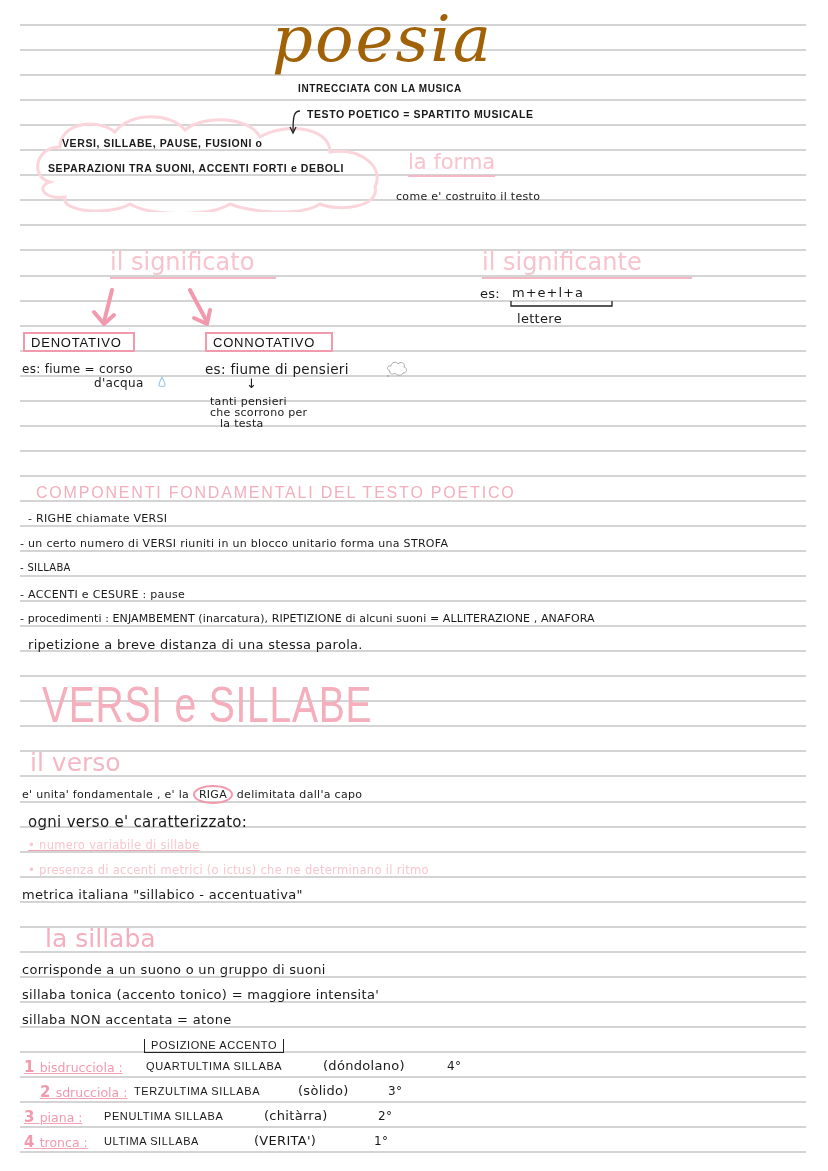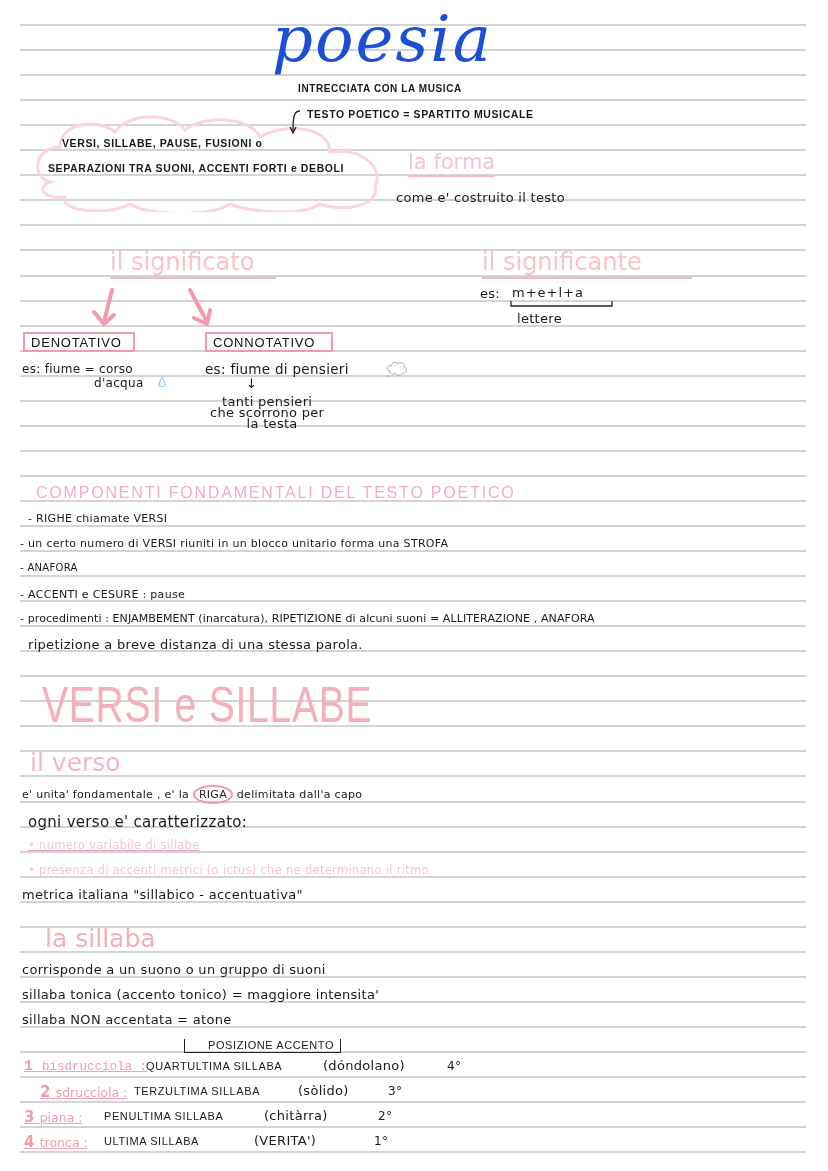--- a/index.html
+++ b/index.html
@@ -2,22 +2,22 @@
 <html><head>
 <meta charset="utf-8">
 <style>
   html, body { margin:0; padding:0; }
   body { width:828px; height:1171px; background:#ffffff; position:relative; overflow:hidden;
          font-family:"DejaVu Sans", sans-serif; color:#111; }
   .ruled { position:absolute; left:20px; width:786px; height:2px; background:#d4d4d4; }
   .abs { position:absolute; white-space:nowrap; }
   .hand { font-family:"DejaVu Sans", sans-serif; font-size:12px; letter-spacing:0.3px; color:#1a1a1a; }
   .caps { font-family:"Liberation Sans", sans-serif; font-size:11px; letter-spacing:0.6px; color:#1a1a1a; font-weight:bold; }
-  .tiny { font-size:13px;text-align:center; }
-  .title-poesia { font-family:"DejaVu Serif", serif; font-style:italic; font-size:64px; color:#1d4ed8;
+  .tiny { font-size:11px; }
+  .title-poesia { font-family:"DejaVu Serif", serif; font-style:italic; font-size:64px; color:#a16207;
                   left:272px; top:2px; letter-spacing:2px; }
   .heading-thin { font-family:"DejaVu Sans", sans-serif; font-size:24px; color:#f7c3cd; font-weight:normal; }
   .underline-pink { border-bottom:2px solid #f4b8c4; padding-bottom:1px; }
   .box { border:2px solid #f29aad; padding:1px 6px 0 6px; font-family:"Liberation Sans", sans-serif;
          font-size:13px; letter-spacing:0.8px; background:#fff; }
   .cloud { position:absolute; left:30px; top:112px; width:380px; height:100px; }
   .big-title { font-family:"Liberation Sans", sans-serif; font-size:50px; color:#f4aebc; letter-spacing:1px;
                transform:scaleX(0.78); transform-origin:left top; }
   .circle { border:2px solid #f29aad; border-radius:50%; padding:1px 4px; }
   .faded { color:#f7c6cf; }
@@ -130,21 +130,21 @@
 <div class="abs hand" style="left:480px; top:286px; font-size:13px;">es:</div>
 <div class="abs hand" style="left:512px; top:285px; font-size:13px; letter-spacing:1px;">m+e+l+a</div>
 <svg class="abs" style="left:510px; top:300px;" width="104" height="8">
   <path d="M1,1 L1,6 L102,6 L102,1" fill="none" stroke="#222" stroke-width="1.3"></path>
 </svg>
 <div class="abs hand" style="left:517px; top:311px; font-size:13px;">lettere</div>
 
 <div class="abs" style="left:36px; top:484px; font-family:'Liberation Sans',sans-serif; font-size:16px; color:#f4aebc; letter-spacing:1.8px;">COMPONENTI FONDAMENTALI DEL TESTO POETICO</div>
 <div class="abs hand" style="left:20px; top:512px; font-size:11px;margin-left:8px;">- RIGHE chiamate VERSI</div>
 <div class="abs hand" style="left:20px; top:537px; font-size:11px;">- un certo numero di VERSI riuniti in un blocco unitario forma una STROFA</div>
-<div class="abs hand" style="left:20px; top:562px; font-size:10px;">- ANAFORA</div>
+<div class="abs hand" style="left:20px; top:562px; font-size:10px;">- SILLABA</div>
 <div class="abs hand" style="left:20px; top:588px; font-size:11px;">- ACCENTI e CESURE : pause</div>
 <div class="abs hand" style="left:20px; top:612px; font-size:11px; letter-spacing:0.1px;">- procedimenti : ENJAMBEMENT (inarcatura), RIPETIZIONE di alcuni suoni = ALLITERAZIONE , ANAFORA</div>
 <div class="abs hand" style="left:28px; top:637px; font-size:13px;">ripetizione  a breve distanza di una stessa parola.</div>
 
 <div class="abs big-title" style="left:42px; top:676px;">VERSI e SILLABE</div>
 
 <div class="abs heading-thin" style="left:30px; top:748px; font-size:25px; color:#f4b8c4;">il verso</div>
 
 <div class="abs hand" style="left:22px; top:788px; font-size:11px;">
   <span>e' unita' fondamentale , e' la</span>
@@ -154,24 +154,24 @@
 <div class="abs hand" style="left:28px; top:813px; font-size:15px;">ogni verso e' caratterizzato:</div>
 <div class="abs hand faded faded-ul" style="left:28px; top:838px; font-size:11.5px;text-align:right;">• numero variabile di sillabe</div>
 <div class="abs hand faded" style="left:28px; top:863px; font-size:11.5px;">• presenza di accenti metrici (o ictus) che ne determinano il ritmo</div>
 <div class="abs hand" style="left:22px; top:887px; font-size:13px;">metrica italiana  "sillabico - accentuativa"</div>
 
 <div class="abs heading-thin" style="left:28px; top:924px; font-size:25px; color:#f4aebc;margin-left:17px;">la sillaba</div>
 <div class="abs hand" style="left:22px; top:962px; font-size:13px;">corrisponde  a un suono  o un gruppo di suoni</div>
 <div class="abs hand" style="left:22px; top:987px; font-size:13px;">sillaba tonica (accento tonico) = maggiore  intensita'</div>
 <div class="abs hand" style="left:22px; top:1012px; font-size:13px;">sillaba NON accentata = atone</div>
 
-<div class="abs caps" style="left:144px; top:1039px; font-size:11px; font-weight:normal; border-left:1.5px solid #222; border-right:1.5px solid #222; border-bottom:1.5px solid #222; padding:0 6px 1px 23px; line-height:12px;margin-left:40px;">POSIZIONE ACCENTO</div>
+<div class="abs caps" style="left:144px; top:1039px; font-size:11px; font-weight:normal; border-left:1.5px solid #222; border-right:1.5px solid #222; border-bottom:1.5px solid #222; padding:0 6px 1px 6px; line-height:12px;">POSIZIONE ACCENTO</div>
 
 <div id="accent-rows">
-    <div class="abs numlabel" style="left: 24px; top: 1058px; font-family: Liberation Mono, monospace;"><span class="n">1 </span><span>bisdrucciola :</span></div>
+    <div class="abs numlabel" style="left: 24px; top: 1058px;"><span class="n">1 </span><span>bisdrucciola :</span></div>
     <div class="abs caps" style="font-weight: normal; font-size: 11px; left: 146px; top: 1060px;">QUARTULTIMA  SILLABA</div>
     <div class="abs hand" style="font-size: 13px; left: 323px; top: 1058px;">(dóndolano)</div>
     <div class="abs hand" style="font-size: 12px; left: 447px; top: 1059px;">4°</div>
     <div class="abs numlabel" style="left: 24px; top: 1083px; margin-left: 16px;"><span class="n">2 </span><span>sdrucciola :</span></div>
     <div class="abs caps" style="font-weight: normal; font-size: 11px; left: 134px; top: 1085px;">TERZULTIMA  SILLABA</div>
     <div class="abs hand" style="font-size: 13px; left: 298px; top: 1083px;">(sòlido)</div>
     <div class="abs hand" style="font-size: 12px; left: 388px; top: 1084px;">3°</div>
     <div class="abs numlabel" style="left: 24px; top: 1108px;"><span class="n">3 </span><span>piana :</span></div>
     <div class="abs caps" style="font-weight: normal; font-size: 11px; left: 104px; top: 1110px;">PENULTIMA  SILLABA</div>
     <div class="abs hand" style="font-size: 13px; left: 264px; top: 1108px;">(chitàrra)</div>

